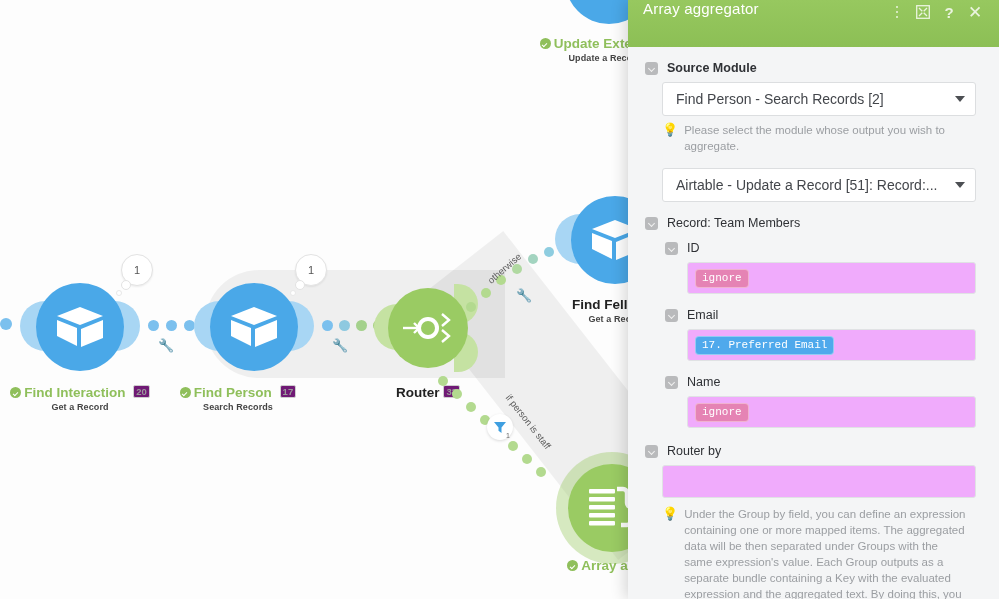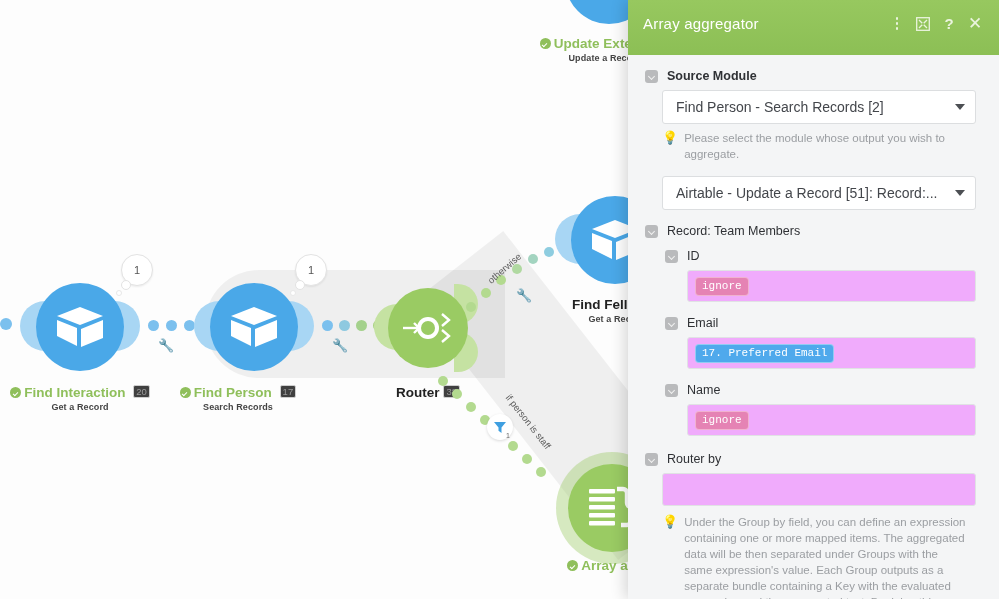--- a/index.html
+++ b/index.html
@@ -35,24 +35,24 @@
   .lug.l{border-radius:100px 0 0 100px;}
   .lug.r{border-radius:0 100px 100px 0;}
 
   .nodelabel{
     position:absolute;text-align:center;white-space:nowrap;
     font-size:13.5px;font-weight:bold;
   }
   .nodelabel .title{color:#8fbf5b;}
   .nodelabel .title.dark{color:#222;}
   .nodelabel .badge{
-    display:inline-block;font-size:9.5px;font-weight:normal;color:#9a9a9a;
+    display:inline-block;font-size:9.5px;font-weight:bold;color:#9a9a9a;
     border:1px solid #cfcfcf;border-radius:2px;
     padding:0 2px;line-height:11px;vertical-align:2px;margin-left:4px;
-    background:#404040;
+    background:#701a75;
     text-align:right;
   }
   .nodelabel .sub{
     display:block;font-size:9px;font-weight:bold;color:#444;margin-top:2px;
     letter-spacing:.1px;
   }
   .chk{
     display:inline-block;width:11px;height:11px;border-radius:50%;
     background:#8fbf5b;position:relative;vertical-align:-1px;margin-right:3px;
   }
@@ -99,21 +99,21 @@
   
   #panel{
     position:absolute;right:0;top:0;width:371px;height:599px;
     background:#f4f5f6;
     box-shadow:-3px 0 14px rgba(0,0,0,.16);
     display:flex;flex-direction:column;
   }
   #panel .phead{
     height:47px;flex:0 0 47px;
     background:linear-gradient(#97c85f,#8cbf55);
-    display:flex;align-items:center;padding:0 12px 8px 15px;
+    display:flex;padding:0 12px 0 15px;
     color:#fff;
   }
   #panel .phead .ptitle{font-size:15px;flex:1;letter-spacing:.2px;}
   .hicon{
     width:24px;height:24px;display:flex;align-items:center;justify-content:center;
     color:#f2f8ea;opacity:.92;margin-left:2px;
   }
   .hicon.dots{flex-direction:column;gap:2.5px;}
   .hicon.dots i{width:2.5px;height:2.5px;border-radius:50%;background:#f2f8ea;display:block;}
   .hicon svg{display:block;}

